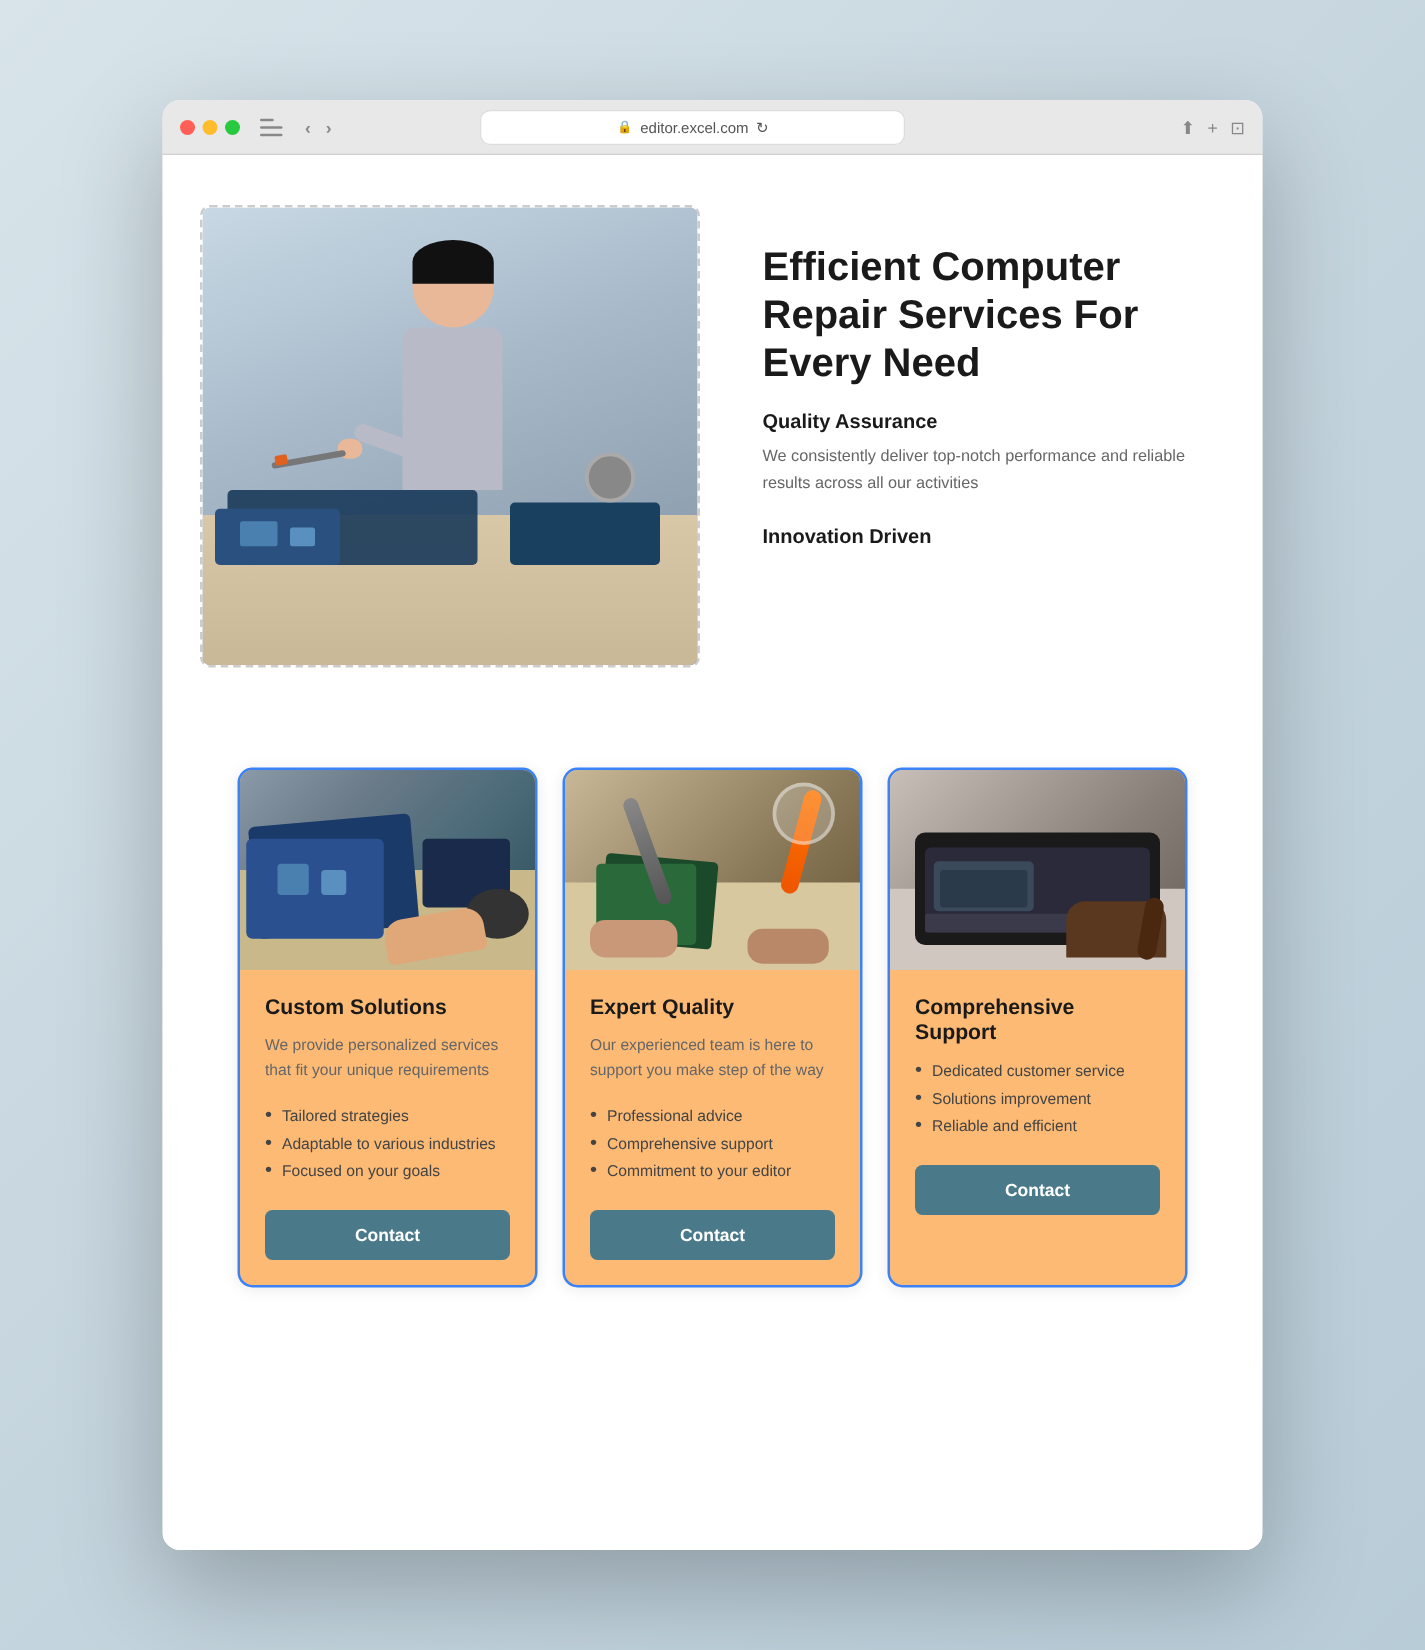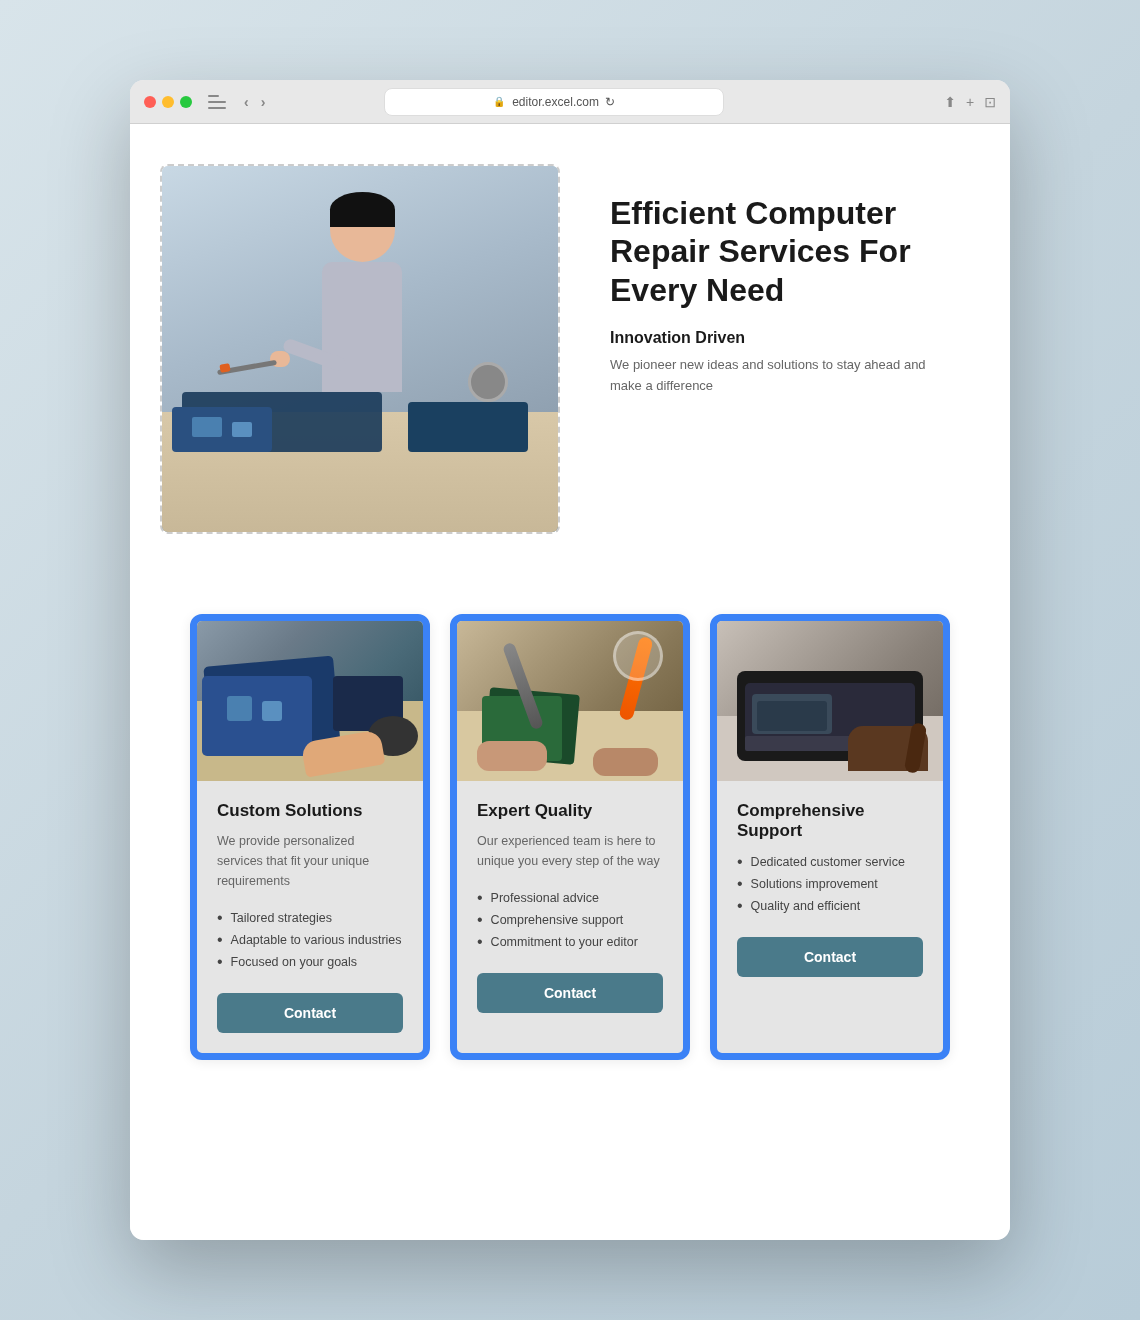--- a/index.html
+++ b/index.html
@@ -196,25 +196,25 @@
 
     
     .cards-section {
       padding: 20px 60px 60px;
       display: flex;
       gap: 20px;
     }
 
     .card {
       flex: 1;
-      background: #e5e5e5;
+      background: #fdba74;
       border-radius: 12px;
       overflow: hidden;
       box-shadow: 0 2px 12px rgba(0,0,0,0.08);
-      border: 7px solid #3b82f6;
+      border: 2px solid #3b82f6;
     }
 
     .card-image {
       width: 100%;
       height: 160px;
       overflow: hidden;
     }
 
     .card-image-bg {
       width: 100%;
@@ -357,24 +357,27 @@
             <div style="position:absolute;bottom:165px;left:108px;width:20px;height:16px;background:#e8b898;border-radius:8px;"></div>
 
             <div style="position:absolute;bottom:162px;left:55px;width:60px;height:5px;background:#777;border-radius:3px;transform:rotate(-10deg);"></div>
             <div style="position:absolute;bottom:160px;left:58px;width:10px;height:8px;background:#e06020;border-radius:2px;transform:rotate(-10deg);"></div>
           </div>
         </div>
 
         <div class="hero-text">
           <h1 class="hero-title">Efficient Computer Repair Services For Every Need</h1>
 
+          <div class="feature-block">
+            <div class="feature-title">Quality Assurance</div>
+            <div class="feature-description">We consistently deliver top-notch performance and reliable results across all our activities</div>
+          </div>
 
           <div class="feature-block">
             <div class="feature-title">Innovation Driven</div>
-            <div class="feature-description">We pioneer new ideas and solutions to stay ahead and make a difference</div>
           </div>
         </div>
       </div>
 
       <div class="cards-section">
 
         <div class="card">
           <div class="card-image">
             <div class="card-image-bg electronics">
 
@@ -412,21 +415,21 @@
               <div style="position:absolute;bottom:60px;right:40px;width:14px;height:85px;background:linear-gradient(to bottom,#ff7700,#ee5500);border-radius:7px;transform:rotate(15deg);"></div>
 
               <div style="position:absolute;bottom:10px;left:20px;width:70px;height:30px;background:#c89878;border-radius:12px;"></div>
               <div style="position:absolute;bottom:5px;right:25px;width:65px;height:28px;background:#b88868;border-radius:12px;"></div>
 
               <div style="position:absolute;top:10px;right:20px;width:50px;height:50px;background:rgba(255,255,255,0.2);border-radius:50%;border:3px solid rgba(255,255,255,0.4);"></div>
             </div>
           </div>
           <div class="card-body">
             <div class="card-title">Expert Quality</div>
-            <div class="card-description">Our experienced team is here to unique you every step of the way</div>
+            <div class="card-description">Our experienced team is here to support you make step of the way</div>
             <ul class="card-list">
               <li>Professional advice</li>
               <li>Comprehensive support</li>
               <li>Commitment to your editor</li>
             </ul>
             <button class="contact-button">Contact</button>
           </div>
         </div>
 
         <div class="card">
@@ -443,21 +446,21 @@
 
               <div style="position:absolute;bottom:10px;right:15px;width:80px;height:45px;background:#5a3820;border-radius:15px 15px 0 0;"></div>
               <div style="position:absolute;bottom:8px;right:20px;width:15px;height:50px;background:#4a2810;border-radius:8px;transform:rotate(10deg);"></div>
             </div>
           </div>
           <div class="card-body">
             <div class="card-title">Comprehensive Support</div>
             <ul class="card-list">
               <li>Dedicated customer service</li>
               <li>Solutions improvement</li>
-              <li>Quality and efficient</li>
+              <li>Reliable and efficient</li>
             </ul>
             <button class="contact-button">Contact</button>
           </div>
         </div>
 
       </div>
     </div>
   </div>
 </div>
 

